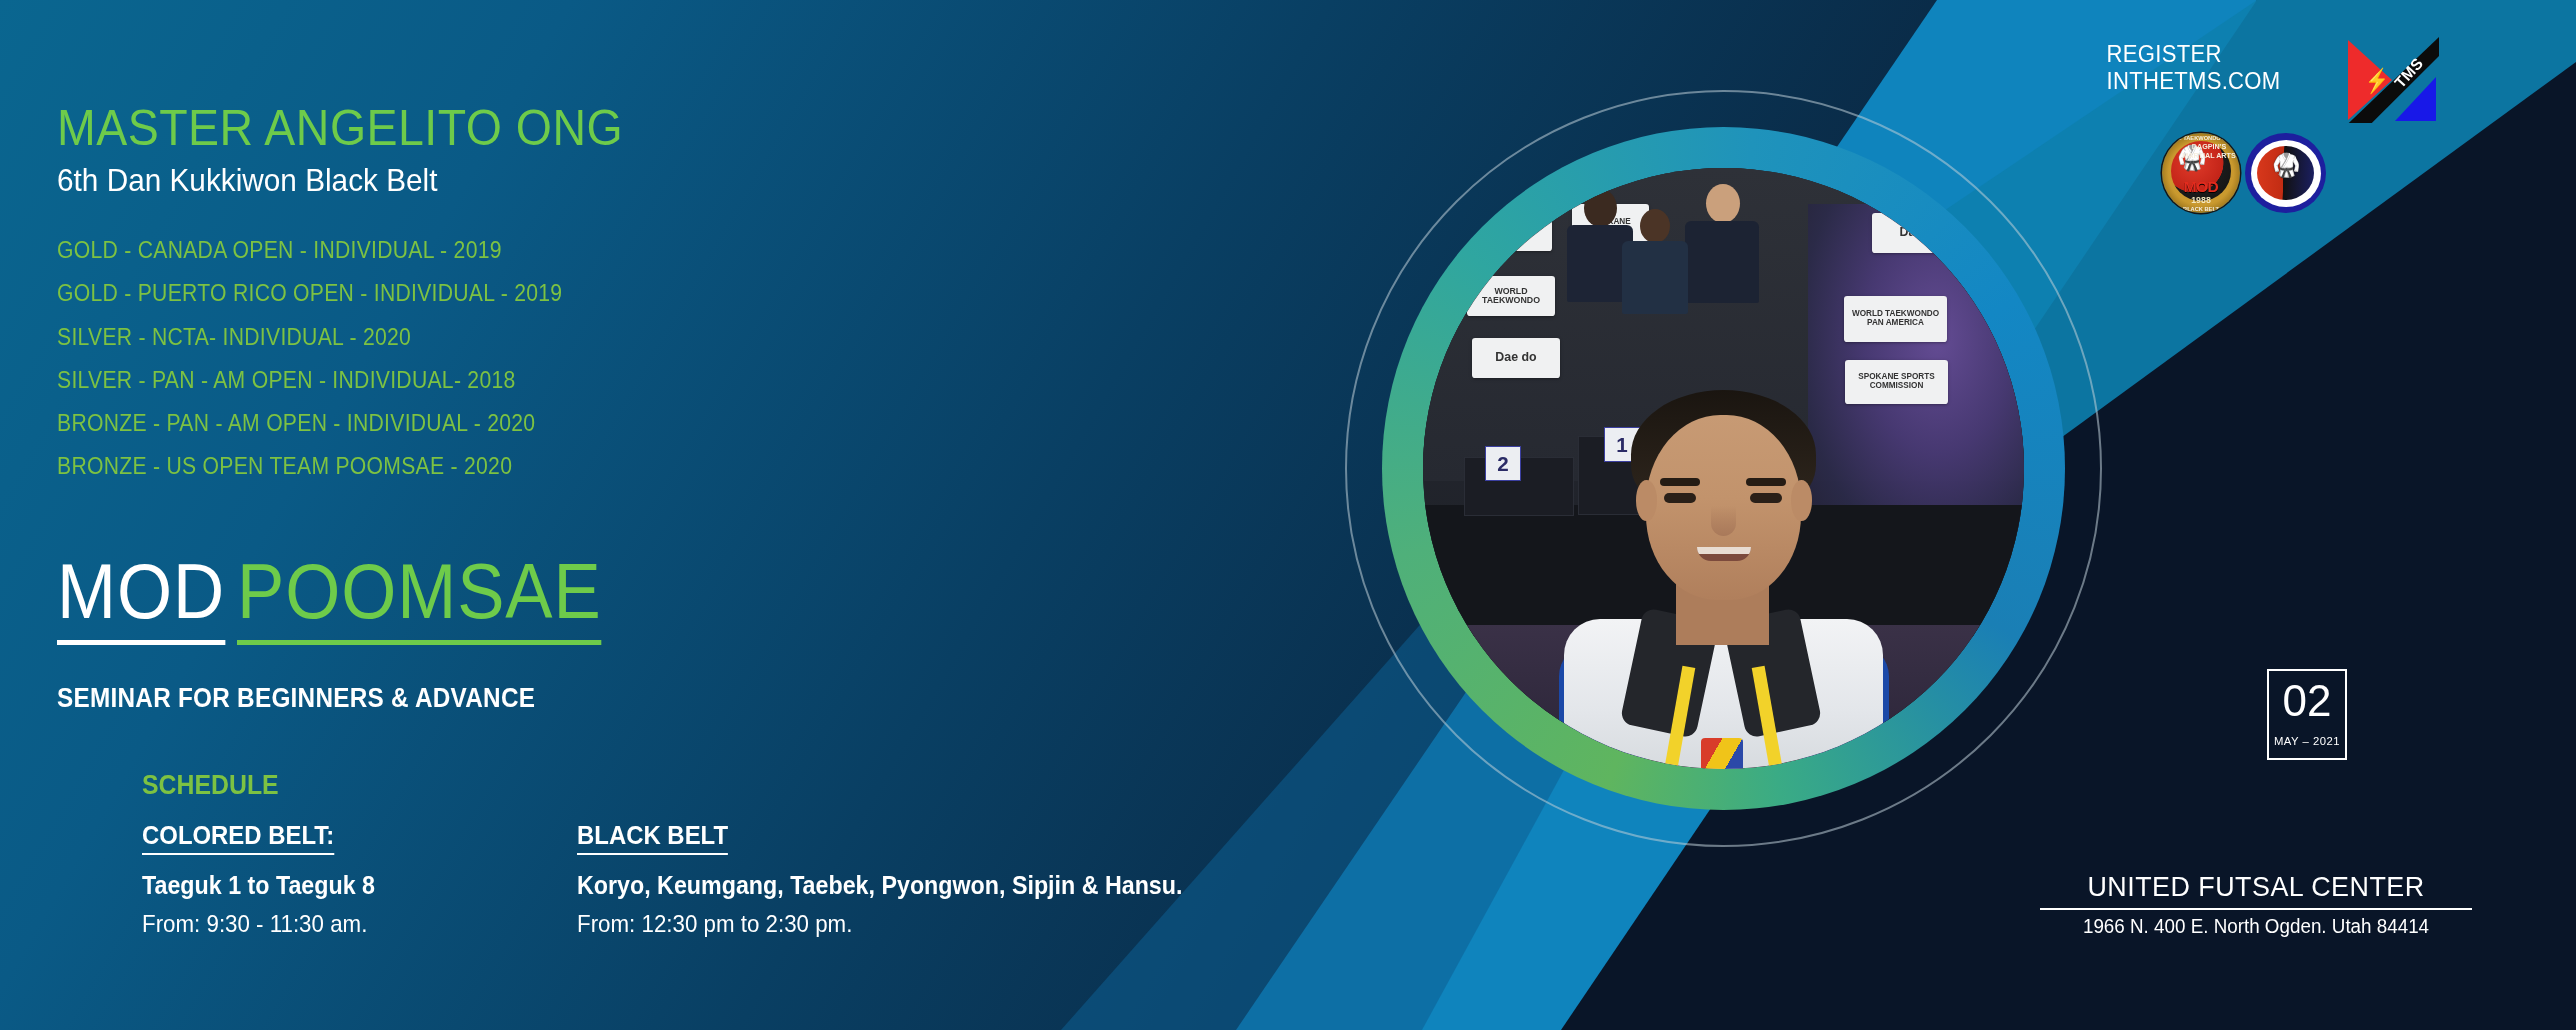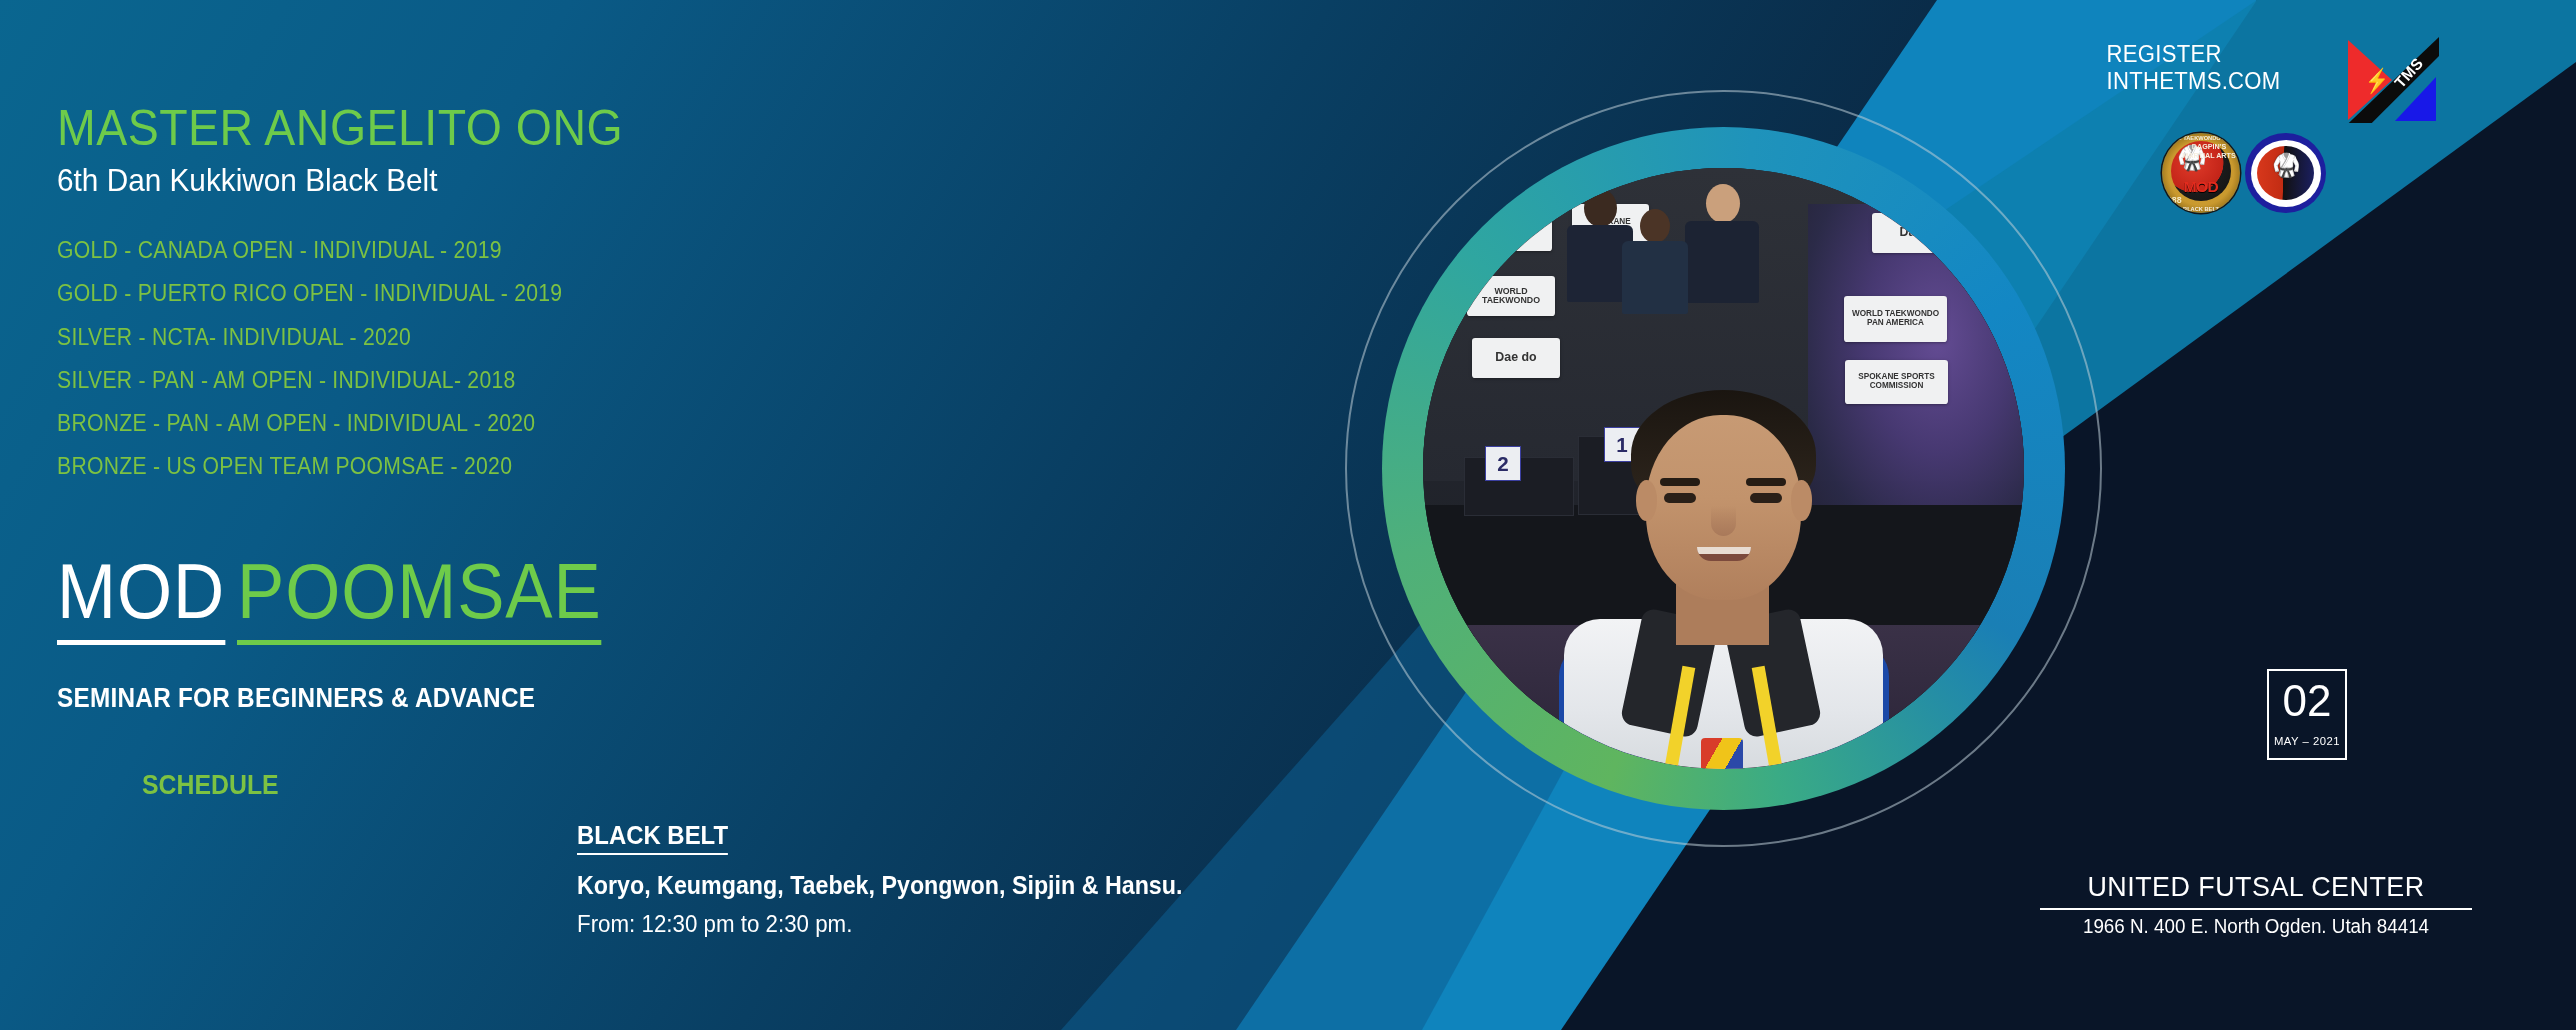--- a/index.html
+++ b/index.html
@@ -128,21 +128,21 @@
   .tms-bolt{position:absolute;left:18.5px;top:30px;color:#fff;font-size:24px;font-weight:bold;transform:scaleX(.8) rotate(0deg);}
 
   .logo-mod{position:absolute;left:2162px;top:133px;width:78px;height:80px;border-radius:50%;
     background:radial-gradient(circle at 50% 50%,#d8a93c 0%,#c9992e 58%,#8e6a18 78%,#2a1f08 100%);
     box-shadow:0 0 0 1.5px #161616;overflow:hidden;}
   .logo-mod .inner{position:absolute;left:9.3px;top:8.2px;width:60px;height:60px;border-radius:50%;
     background:radial-gradient(circle at 38% 36%,#e03b2a 0%,#c32418 55%,#1b1b1b 56%,#111 100%);}
   .logo-mod .kick{position:absolute;left:15.5px;top:13.4px;color:#fff;font-size:24px;line-height:1;}
   .logo-mod .modtxt{position:absolute;left:0;right:0;bottom:17.5px;text-align:center;color:#e22b1e;
     font-size:15.5px;font-weight:bold;text-shadow:0 0.5px 0 #000;letter-spacing:-0.5px;}
-  .logo-mod .yr{position:absolute;left:0;right:0;bottom:8.2px;color:#f3e7c0;
+  .logo-mod .yr{position:absolute;left:0;right:0;bottom:8.2px;text-align:center;color:#f3e7c0;
     font-size:8.8px;font-weight:bold;}
   .logo-mod .arc-top{position:absolute;left:0;right:0;top:2.1px;text-align:center;color:#f6efe0;font-size:5.7px;font-weight:bold;}
   .logo-mod .arc-mid{position:absolute;left:16px;right:0;top:9.3px;text-align:center;color:#f6efe0;font-size:7.2px;font-weight:bold;}
   .logo-mod .arc-bot{position:absolute;left:0;right:0;bottom:1px;text-align:center;color:#f6efe0;font-size:5.7px;font-weight:bold;}
 
   .logo-ong{position:absolute;left:2245px;top:133px;width:81px;height:80px;border-radius:50%;
     background:#1d1f9e;overflow:hidden;}
   .logo-ong .w{position:absolute;left:5.7px;top:6.7px;width:70px;height:67px;border-radius:50%;background:#fff;}
   .logo-ong .c{position:absolute;left:12.4px;top:13.4px;width:57px;height:54px;border-radius:50%;
     background:linear-gradient(92deg,#d8381c 0%,#c22c13 46%,#111 47%,#1b1f62 100%);}
@@ -246,20 +246,25 @@
     <div class="ach" style="top:453px">BRONZE - US OPEN TEAM POOMSAE - 2020</div>
 
     <div class="modline">
       <span class="mod">MOD </span><span class="pms">POOMSAE</span>
     </div>
 
     <div class="seminar">SEMINAR FOR BEGINNERS &amp; ADVANCE</div>
 
     <div class="sched-title">SCHEDULE</div>
 
+    <div class="col" style="left:85px;top:820px;width:381px;">
+      <div class="hd">COLORED BELT:</div>
+      <div class="l1">Taeguk 1 to Taeguk 8</div>
+      <div class="l2">From: 9:30 - 11:30 am.</div>
+    </div>
 
     <div class="col" style="left:520px;top:820px;width:773px;">
       <div class="hd">BLACK BELT</div>
       <div class="l1">Koryo, Keumgang, Taebek, Pyongwon, Sipjin &amp; Hansu.</div>
       <div class="l2">From: 12:30 pm to 2:30 pm.</div>
     </div>
   </div>
 
   <div class="reg">
     <div>REGISTER</div>

